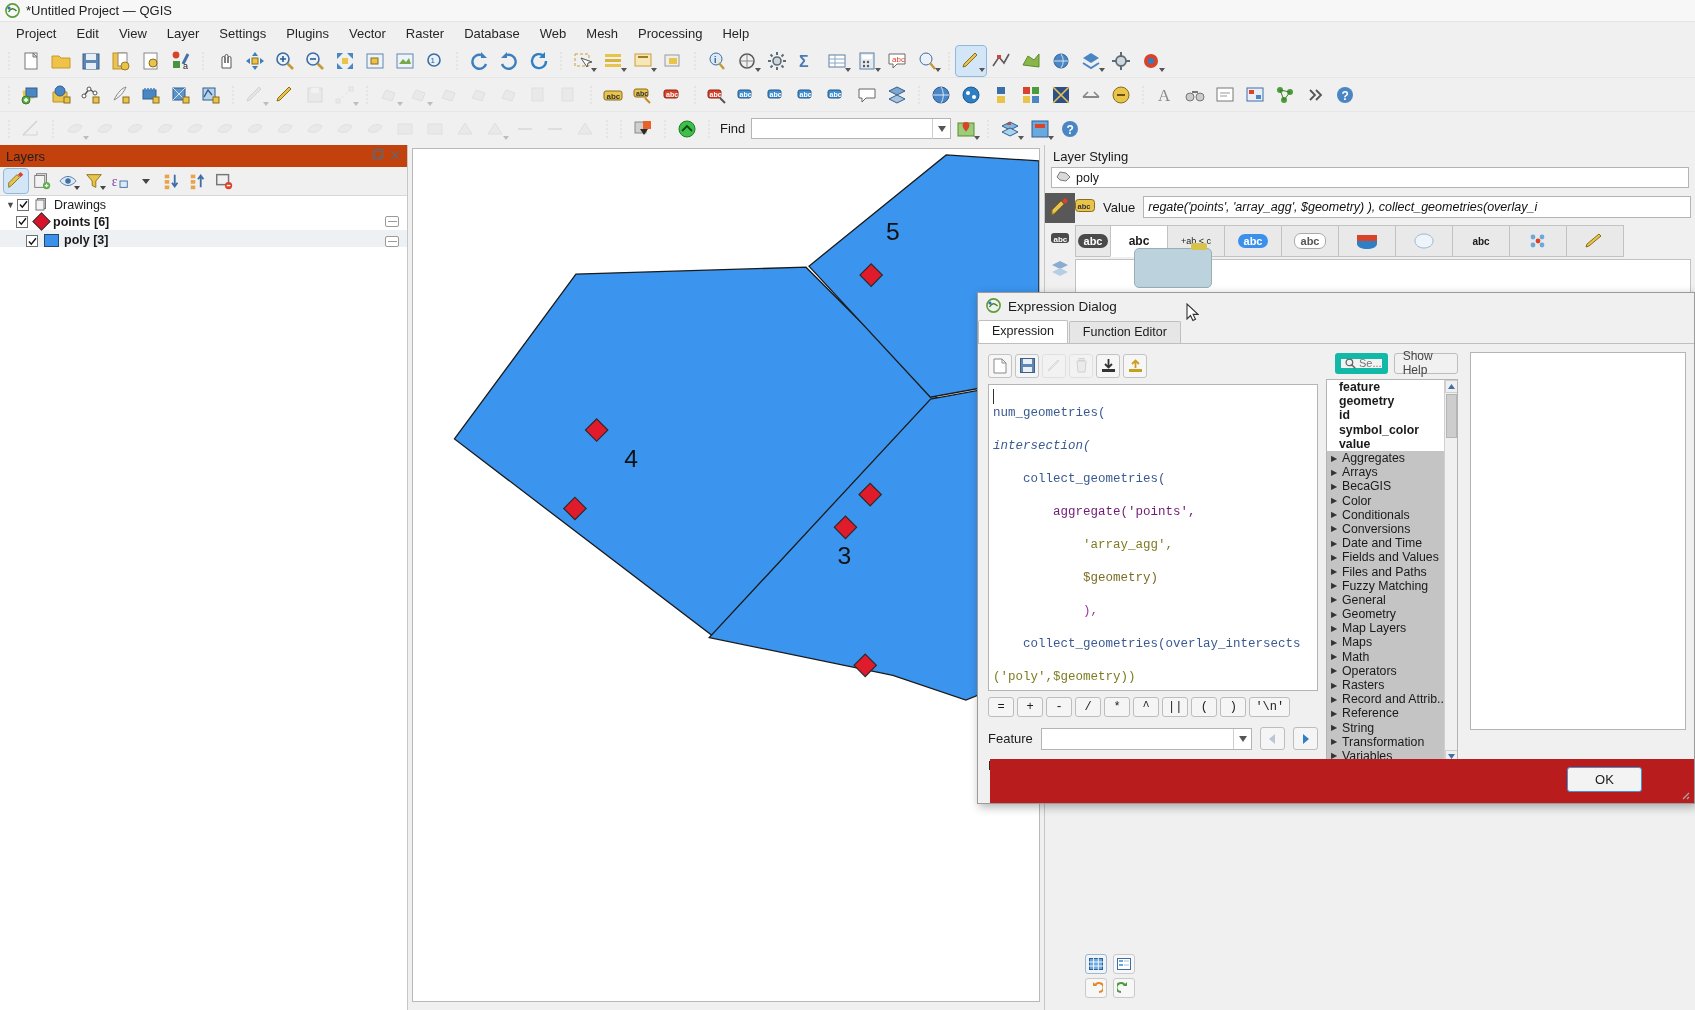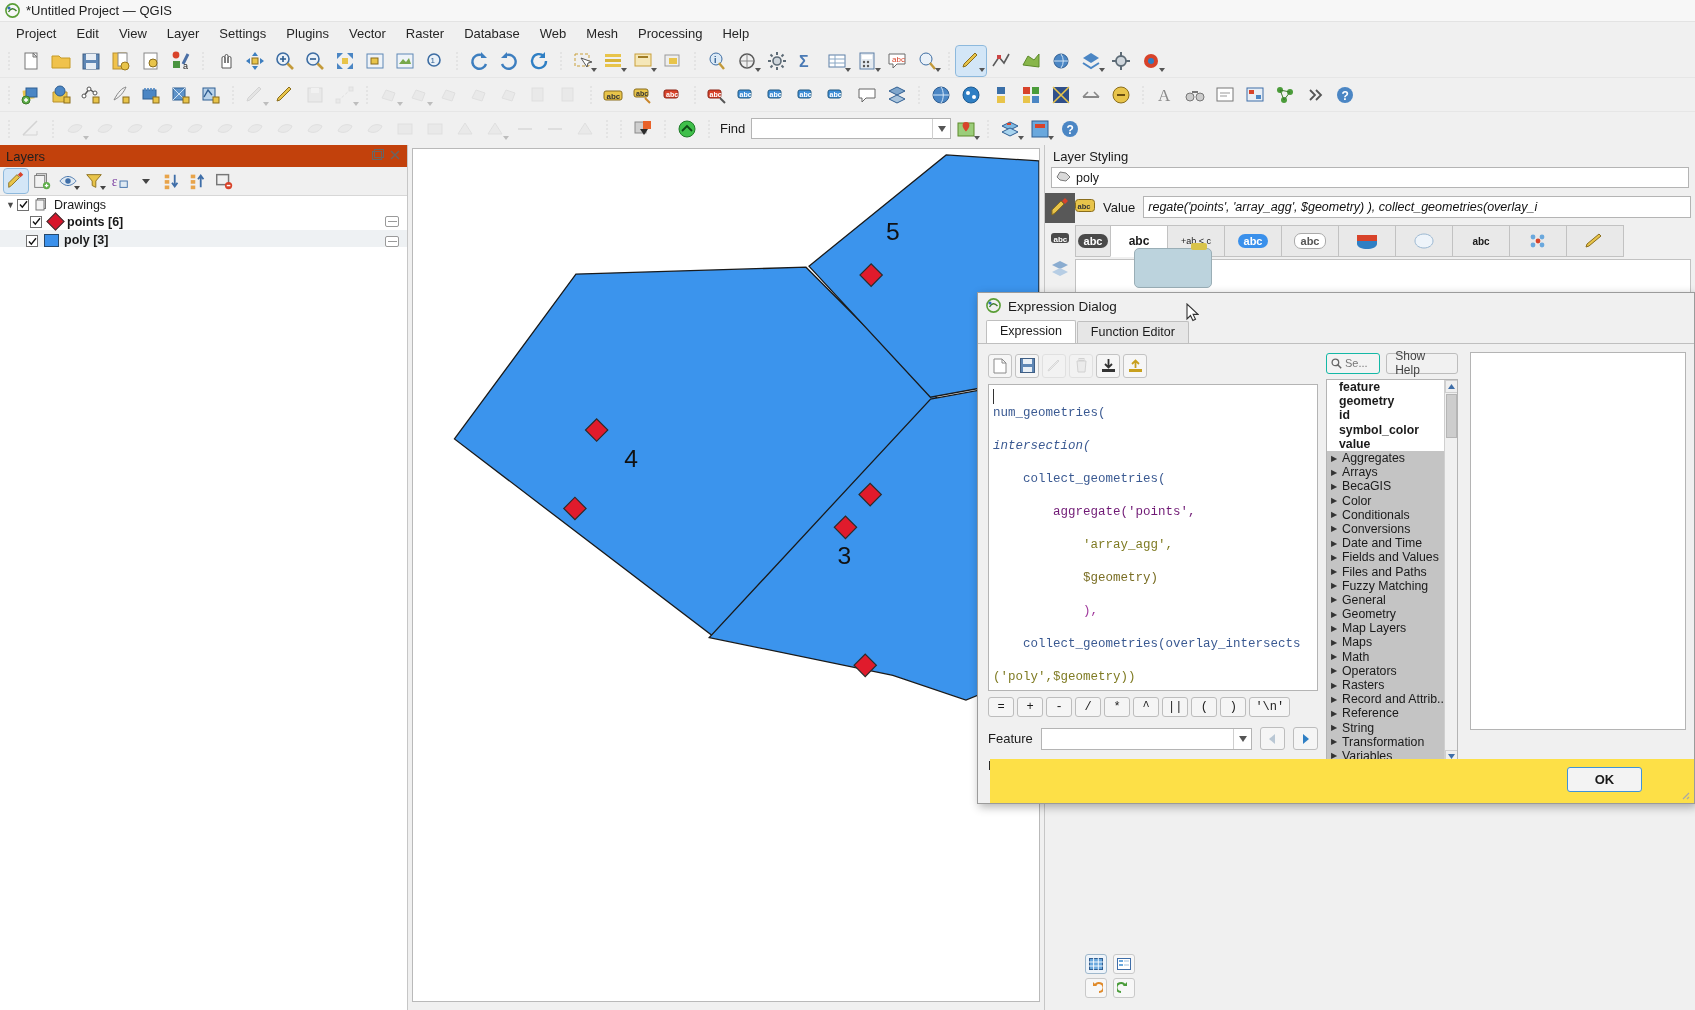--- a/index.html
+++ b/index.html
@@ -156,21 +156,21 @@
 
   
   .dialog {
     position: absolute; left: 977px; top: 292px; width: 718px; height: 512px;
     background: #f0f0f0; border: 1px solid #9b9b9b;
     box-shadow: 2px 3px 9px rgba(0,0,0,.30);
   }
   .dlg-title { height: 27px; display:flex; align-items:center; padding-left: 8px; gap:7px;
                background:#f0f0f0; }
   .dlg-title .t { font-size: 13.5px; }
-  .dlg-tabs { display:flex; padding-left: 8px; height: 23px; align-items: flex-end; }
+  .dlg-tabs { display:flex; height: 23px; align-items: flex-end; }
   .dlg-tab { padding: 3px 13px 4px; font-size: 12.5px; border:1px solid #bfbfbf;
              border-bottom:none; background:#e6e6e6; margin-right:1px; border-radius:2px 2px 0 0;}
   .dlg-tab.sel { background:#fff; padding-bottom:5px; }
   .dlg-body { position:absolute; left:0; right:0; top:50px; bottom:0;
               background:#f0f0f0; border-top:1px solid #bfbfbf; }
   .expr-left { position:absolute; left:10px; top:8px; width:330px; bottom:8px; }
   .expr-toolbar { display:flex; gap:3px; height:27px; align-items:center; }
   .ebtn { width:24px;height:24px;border:1px solid #c3c3c3;background:#f6f6f6;border-radius:3px;
           display:flex;align-items:center;justify-content:center;}
   .ebtn.dis{opacity:.35;}
@@ -194,39 +194,39 @@
                 align-items:center; justify-content:flex-end; }
   .combo-arrow { width:18px;height:20px;border-left:1px solid #cfcfcf;display:flex;
                  align-items:center;justify-content:center;}
   .navbtn { width:25px;height:23px;border:1px solid #bdbdbd;background:#f5f5f5;border-radius:3px;
             display:flex;align-items:center;justify-content:center;}
   .preview-row { margin-top:8px; font-size:13px; }
   .preview-row .v { margin-left: 7px; }
 
   .expr-right { position:absolute; left:348px; top:8px; width:132px; bottom:8px; }
   .search-row { display:flex; gap:6px; align-items:center; height:22px; }
-  .search-box { width:58px; height:21px; background:#f3f3f3; border:1px solid #14b8a6; border-radius:3px;
-                display:flex;align-items:center;gap:3px;padding-left:4px;font-size:11px;color:#777;}
+  .search-box { width:58px; height:21px; background:#f3f3f3; border:6px solid #14b8a6; border-radius:3px;
+                display:flex;align-items:center;gap:3px;padding-left:4px;font-size:11px;color:#777;margin-left:9px;}
   .help-btn { height:21px; border:1px solid #bdbdbd; background:#f1f1f1; border-radius:3px;
               font-size:12px; display:flex;align-items:center;padding:0 8px; color:#444;}
   .fn-list { margin-top:5px; background:#fff; border:1px solid #b4b4b4; height: 385px;
              position:relative; overflow:hidden; font-size:12.3px; }
   .fn-item { height:14.2px; display:flex; align-items:center; padding-left:4px; }
   .fn-item.field { font-weight:bold; padding-left:12px; }
   .fn-item.grp { background:#c4c4c4; }
   .fn-item .tri { width:11px; color:#333; font-size:8px; }
   .fn-scroll { position:absolute; right:0; top:0; width:13px; bottom:0; background:#f0f0f0;
                border-left:1px solid #cfcfcf; }
   .fn-scroll .thumb { position:absolute; left:1px; top:14px; width:11px; height:44px; background:#cdcdcd;
                       border:1px solid #b5b5b5;}
   .fn-scroll .ar { position:absolute; left:0; width:13px; height:13px; display:flex;
                    align-items:center;justify-content:center; background:#efefef; border:1px solid #cfcfcf;}
   .help-pane { position:absolute; left:492px; top:8px; right:8px; height:378px; background:#fff;
                border:1px solid #b4b4b4; }
-  .dlg-foot { position:absolute; left:12px; right:0; bottom:0; height:44px; background:#fde047;font-weight:bold; }
+  .dlg-foot { position:absolute; left:12px; right:0; bottom:0; height:44px; background:#b91c1c; }
   .ok-btn { position:absolute; right:52px; top:8px; width:75px; height:25px; border:1px solid #3f93d8;
             background:#f3f3f3; border-radius:3px; display:flex;align-items:center;justify-content:center;
             font-size:13px; }
   .dlg-grip { position:absolute; right:4px; bottom:3px; width:12px; height:12px; }
 
   .cursor-arrow { position:absolute; left:1186px; top:303px; width:13px; height:20px; }
 </style>
 </head>
 <body>
 
@@ -1022,21 +1022,21 @@
             </svg>
         </span>
         <span class="grp-ico">
           <svg width="15" height="15" viewBox="0 0 15 15">
               <rect x="3.5" y="1.5" width="8" height="10" fill="#e8e8e8" stroke="#777"></rect>
               <rect x="2" y="3" width="8" height="10" fill="#f4f4f4" stroke="#777"></rect>
             </svg>
         </span>
         <span class="tree-label">Drawings</span>
       </div>
-      <div class="tree-row" style="padding-left:30px;align-items:center;">
+      <div class="tree-row" style="padding-left:16px;align-items:center;">
         <span class="cb">
           <svg width="9" height="9" viewBox="0 0 9 9">
               <path d="M1 4.5l2.3 2.6L8 1.3" fill="none" stroke="#111" stroke-width="1.4"></path>
             </svg>
         </span>
         <span class="sym-diamond"></span>
         <span class="tree-label b">points [6]</span>
         <span class="right-ico"></span>
       </div>
       <div class="tree-row sel" style="padding-left:26px;align-items:flex-end;">

